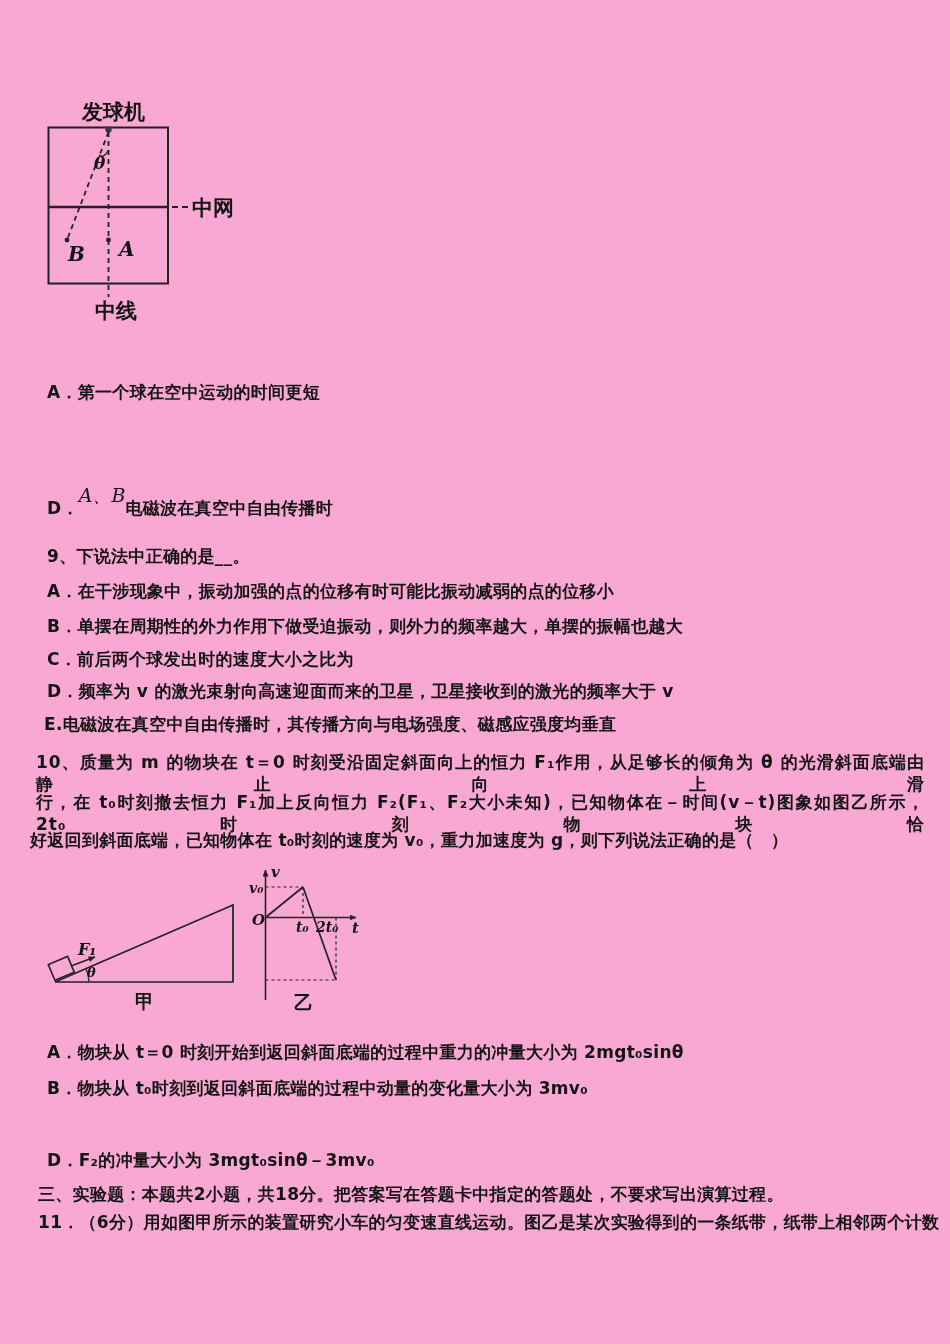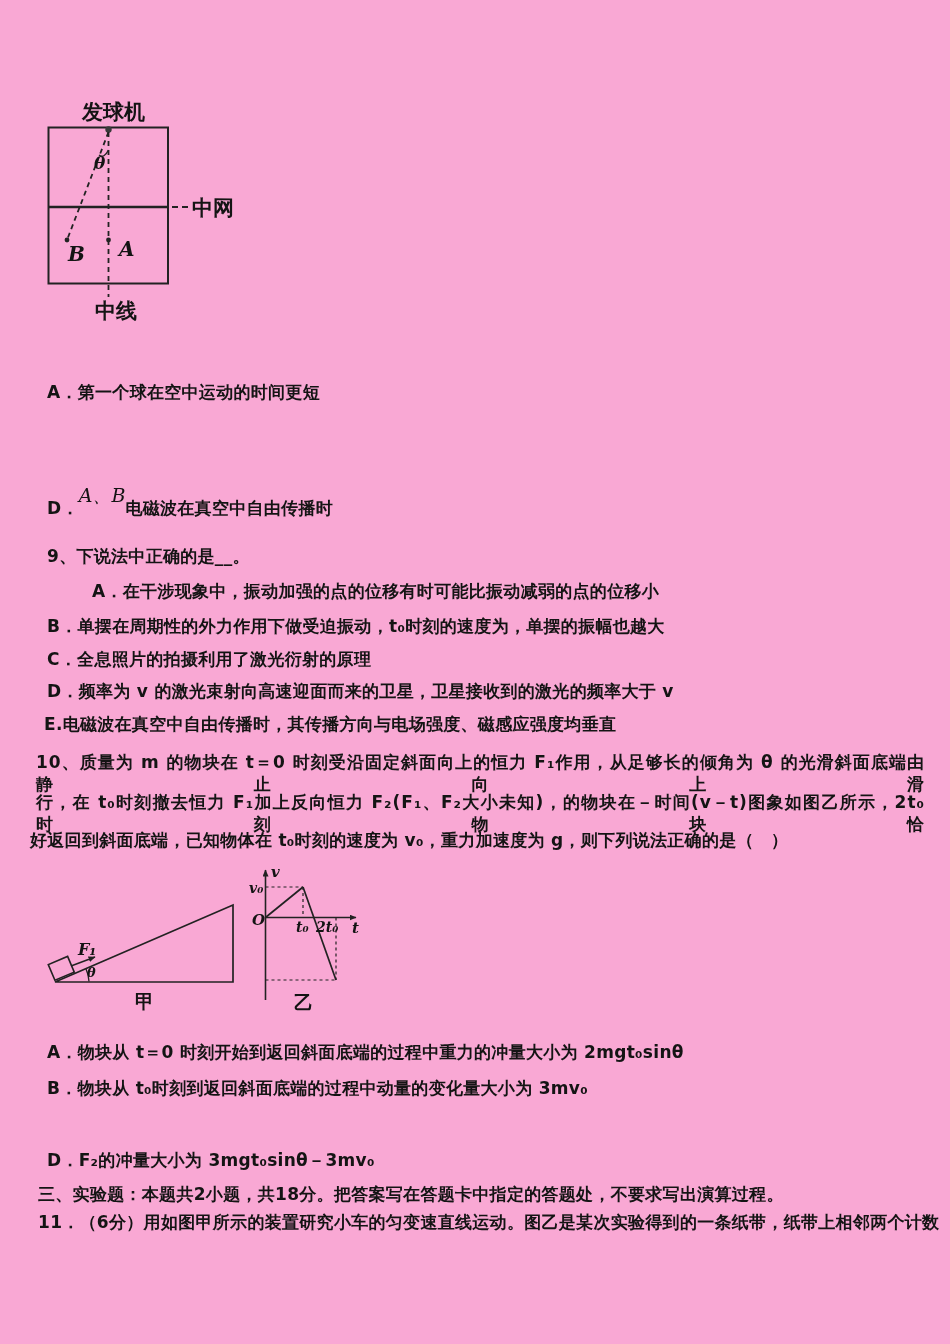--- a/index.html
+++ b/index.html
@@ -42,28 +42,28 @@
     <circle cx="108.5" cy="240" r="2.4" fill="#222"></circle>
     <text class="math" x="68" y="261" font-size="20">B</text>
     <text class="math" x="119" y="256" font-size="20">A</text>
     <text class="cjk-label" x="95" y="318" font-size="21">中线</text>
   </svg>
 
   <div class="t" style="left:47px;top:357px;margin-top:24px;"><span class="lbl">A．</span><span>第一个球在空中运动的时间更短</span></div>
   <div class="t" style="left:47px;top:496px;"><span class="lbl">D．</span><span class="sup sup-it">A、B</span><span>电磁波在真空中自由传播时</span></div>
 
   <div class="t" style="left:47px;top:545px;">9、下说法中正确的是__。</div>
-  <div class="t" style="left:47px;top:580px;margin-left:45px;">A．在干涉现象中，振动加强的点的位移有时可能比振动减弱的点的位移小</div>
-  <div class="t" style="left:47px;top:615px;">B．单摆在周期性的外力作用下做受迫振动，t₀时刻的速度为，单摆的振幅也越大</div>
-  <div class="t" style="left:47px;top:648px;">C．全息照片的拍摄利用了激光衍射的原理</div>
+  <div class="t" style="left:47px;top:580px;">A．在干涉现象中，振动加强的点的位移有时可能比振动减弱的点的位移小</div>
+  <div class="t" style="left:47px;top:615px;">B．单摆在周期性的外力作用下做受迫振动，则外力的频率越大，单摆的振幅也越大</div>
+  <div class="t" style="left:47px;top:648px;">C．前后两个球发出时的速度大小之比为</div>
   <div class="t" style="left:47px;top:680px;">D．频率为 v 的激光束射向高速迎面而来的卫星，卫星接收到的激光的频率大于 v</div>
   <div class="t" style="left:44px;top:713px;">E.电磁波在真空中自由传播时，其传播方向与电场强度、磁感应强度均垂直</div>
 
   <div class="t jline" style="left:36px;top:751px;">10、质量为 m 的物块在 t＝0 时刻受沿固定斜面向上的恒力 F₁作用，从足够长的倾角为 θ 的光滑斜面底端由静止向上滑</div>
-  <div class="t jline" style="left:36px;top:791px;">行，在 t₀时刻撤去恒力 F₁加上反向恒力 F₂(F₁、F₂大小未知)，的物块在－时间(v－t)图象如图乙所示，2t₀时刻物块恰</div>
+  <div class="t jline" style="left:36px;top:791px;">行，在 t₀时刻撤去恒力 F₁加上反向恒力 F₂(F₁、F₂大小未知)，已知物体在－时间(v－t)图象如图乙所示，2t₀时刻物块恰</div>
   <div class="t" style="left:30px;top:829px;">好返回到斜面底端，已知物体在 t₀时刻的速度为 v₀，重力加速度为 g，则下列说法正确的是（　）</div>
 
   <svg style="left:40px;top:880px;" width="210" height="135" viewBox="40 880 210 135">
     <polygon class="stroke" points="55,982 233,982 233,905" stroke-width="1.7"></polygon>
     <rect class="stroke" x="51" y="960" width="21" height="17" stroke-width="1.6" transform="rotate(-23 61 969)"></rect>
     <line x1="71" y1="966" x2="95" y2="957" stroke="#222" stroke-width="1.6" marker-end="url(#ah)"></line>
     <text class="math" x="78" y="955" font-size="16">F₁</text>
     <path d="M 89,981.5 A 34 34 0 0 0 86,969" class="stroke" stroke-width="1.3"></path>
     <text class="math" x="87" y="977" font-size="13">θ</text>
     <text class="cjk-label" x="135" y="1008" font-size="19">甲</text>

